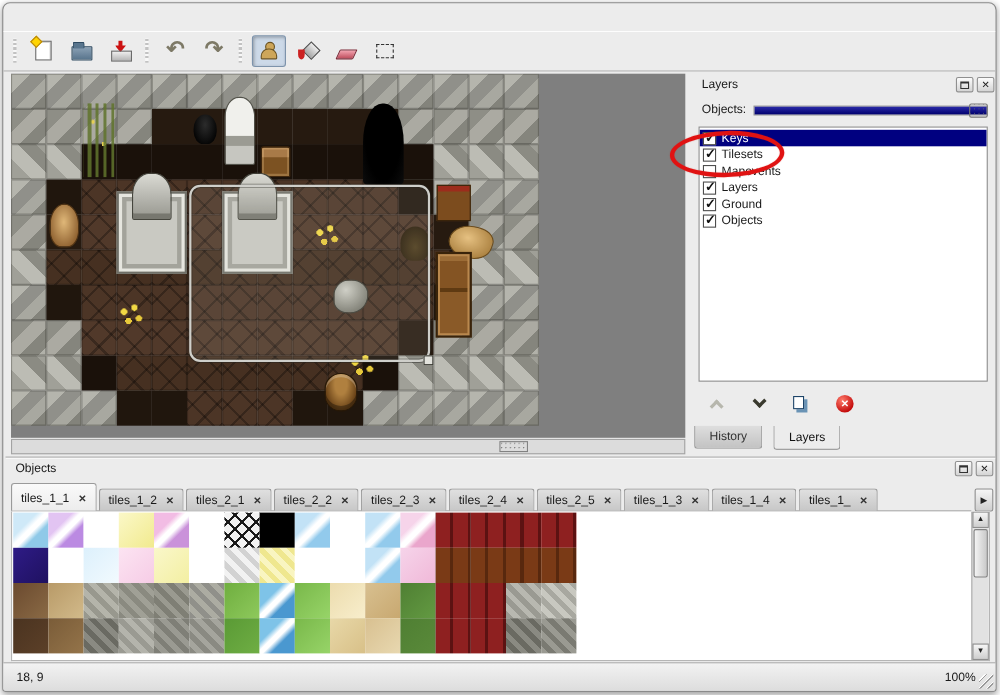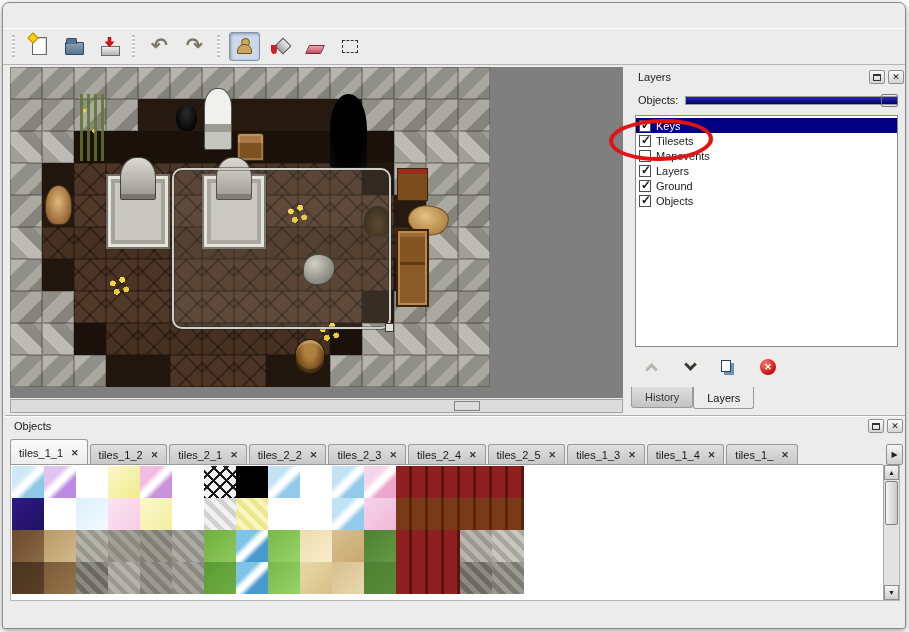--- a/index.html
+++ b/index.html
@@ -100,21 +100,21 @@
   .cb.checked::after{content:"\2713";position:absolute;left:1px;top:-3px;font-size:12px;font-weight:bold;color:#101010;}
   .layer-actions{position:absolute;left:10px;right:8px;bottom:6px;height:28px;display:flex;align-items:center;gap:15px;}
   .labtn{width:24px;height:24px;background:transparent;border:none;display:flex;align-items:center;justify-content:center;padding:0;}
   .ic-up{width:9px;height:9px;border-left:3px solid #b7b7ad;border-top:3px solid #b7b7ad;transform:rotate(45deg);margin-top:5px;}
   .ic-down{width:9px;height:9px;border-left:3px solid #3a3a2e;border-top:3px solid #3a3a2e;transform:rotate(225deg);margin-bottom:5px;}
   .ic-dup{width:10px;height:12px;background:#fff;border:1px solid #1d4468;box-shadow:3px 3px 0 0 #6a93b5;margin:-3px 3px 0 -3px;}
   .ic-del{width:16px;height:16px;border-radius:50%;background:radial-gradient(circle at 35% 30%,#ff7a6a,#c40d0d 72%);
     color:#fff;display:flex;align-items:center;justify-content:center;font-size:9px;font-weight:bold;}
   .dock-tabs{position:absolute;left:628px;top:384px;height:23px;display:flex;}
   .dtab{display:inline-flex;align-items:center;height:21px;padding:0 13px;border:1px solid #9a9a9a;border-top:none;
-    background:linear-gradient(#dedede,#c3c3c3);margin-right:0;border-radius:0 0 3px 3px;color:#333;}
+    background:linear-gradient(#dedede,#c3c3c3);margin-right:10px;border-radius:0 0 3px 3px;color:#333;}
   .dtab.active{background:#ececec;color:#111;height:22px;}
 
   
   .tilesets-panel{position:absolute;left:2px;top:412px;width:900px;height:190px;border-top:1px solid #b0b0b0;box-shadow:0 1px 0 #fcfcfc inset;}
   .ts-tabs{position:absolute;left:5px;right:22px;top:22px;height:27px;white-space:nowrap;overflow:hidden;border-bottom:1px solid #9a9a9a;}
   .tstab{display:inline-flex;align-items:center;height:21px;margin-top:6px;padding:0 8px;border:1px solid #9a9a9a;border-bottom:none;
     background:linear-gradient(#e0e0e0,#c6c6c6);margin-right:2px;border-radius:3px 3px 0 0;vertical-align:bottom;}
   .tstab.active{height:26px;margin-top:1px;background:linear-gradient(#fafafa,#ececec);}
   .tsx{margin-left:8px;font-size:9px;font-weight:bold;color:#333;}
   .tsarrow{position:absolute;right:2px;top:28px;width:17px;height:21px;border:1px solid #8f8f8f;background:linear-gradient(#f6f6f6,#cecece);
@@ -472,15 +472,21 @@
           <div class="prow"><span class="ptile" style="background: linear-gradient(135deg, rgb(74, 51, 32), rgb(92, 64, 40));"></span><span class="ptile" style="background: linear-gradient(135deg, rgb(122, 92, 56), rgb(148, 116, 74));"></span><span class="ptile" style="background: repeating-linear-gradient(45deg, rgb(138, 138, 130) 0px, rgb(138, 138, 130) 5px, rgb(106, 106, 98) 5px, rgb(106, 106, 98) 10px);"></span><span class="ptile" style="background: repeating-linear-gradient(45deg, rgb(154, 154, 146) 0px, rgb(154, 154, 146) 5px, rgb(180, 180, 172) 5px, rgb(180, 180, 172) 10px);"></span><span class="ptile" style="background: repeating-linear-gradient(45deg, rgb(127, 127, 119) 0px, rgb(127, 127, 119) 5px, rgb(154, 154, 146) 5px, rgb(154, 154, 146) 10px);"></span><span class="ptile" style="background: repeating-linear-gradient(45deg, rgb(138, 138, 130) 0px, rgb(138, 138, 130) 5px, rgb(165, 165, 157) 5px, rgb(165, 165, 157) 10px);"></span><span class="ptile" style="background: linear-gradient(135deg, rgb(90, 154, 53), rgb(111, 174, 68));"></span><span class="ptile" style="background: linear-gradient(135deg, rgb(126, 195, 232) 0px, rgb(126, 195, 232) 34%, rgb(255, 255, 255) 46%, rgb(255, 255, 255) 54%, rgb(74, 152, 208) 66%);"></span><span class="ptile" style="background: linear-gradient(135deg, rgb(121, 184, 74), rgb(151, 212, 104));"></span><span class="ptile" style="background: linear-gradient(135deg, rgb(232, 216, 168), rgb(216, 192, 136));"></span><span class="ptile" style="background: linear-gradient(135deg, rgb(216, 192, 144), rgb(232, 216, 176));"></span><span class="ptile" style="background: linear-gradient(135deg, rgb(79, 127, 51), rgb(90, 138, 58));"></span><span class="ptile" style="background: repeating-linear-gradient(90deg, rgb(142, 32, 32) 0px, rgb(142, 32, 32) 13px, rgb(92, 18, 18) 13px, rgb(92, 18, 18) 16px);"></span><span class="ptile" style="background: repeating-linear-gradient(90deg, rgb(142, 32, 32) 0px, rgb(142, 32, 32) 13px, rgb(92, 18, 18) 13px, rgb(92, 18, 18) 16px);"></span><span class="ptile" style="background: repeating-linear-gradient(45deg, rgb(138, 138, 130) 0px, rgb(138, 138, 130) 5px, rgb(106, 106, 98) 5px, rgb(106, 106, 98) 10px);"></span><span class="ptile" style="background: repeating-linear-gradient(45deg, rgb(154, 154, 146) 0px, rgb(154, 154, 146) 5px, rgb(122, 122, 114) 5px, rgb(122, 122, 114) 10px);"></span></div>
         </div>
       <div class="vsb">
         <button class="sbtn up">▲</button>
         <div class="vthumb"></div>
         <button class="sbtn down">▼</button>
       </div>
     </div>
   </div>
 
+  <div class="statusbar">
+    <span>18, 9</span>
+    <span class="spacer"></span>
+    <span>100%</span>
+    <span class="resize-grip"></span>
+  </div>
 
   <div class="annotation"></div>
 </div>
 
 </body></html>

